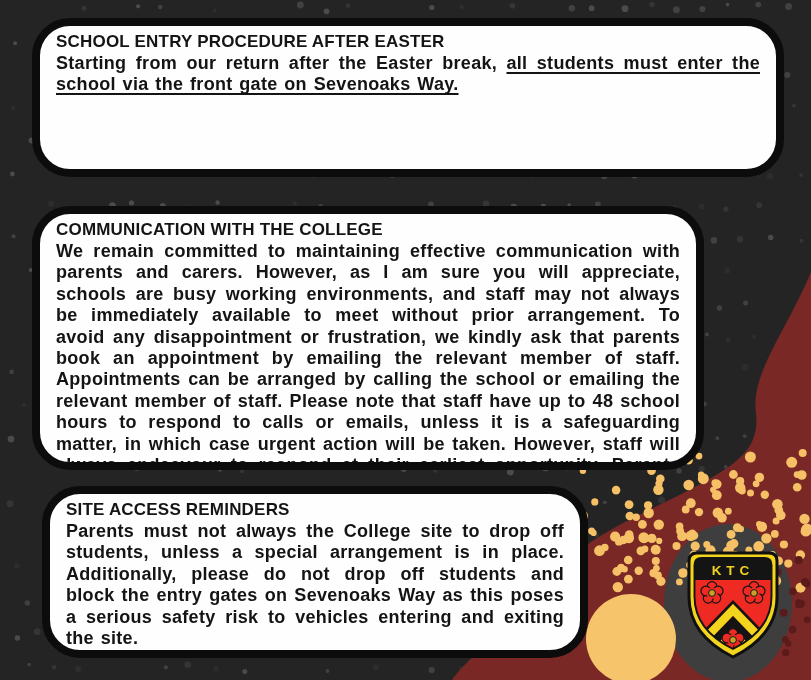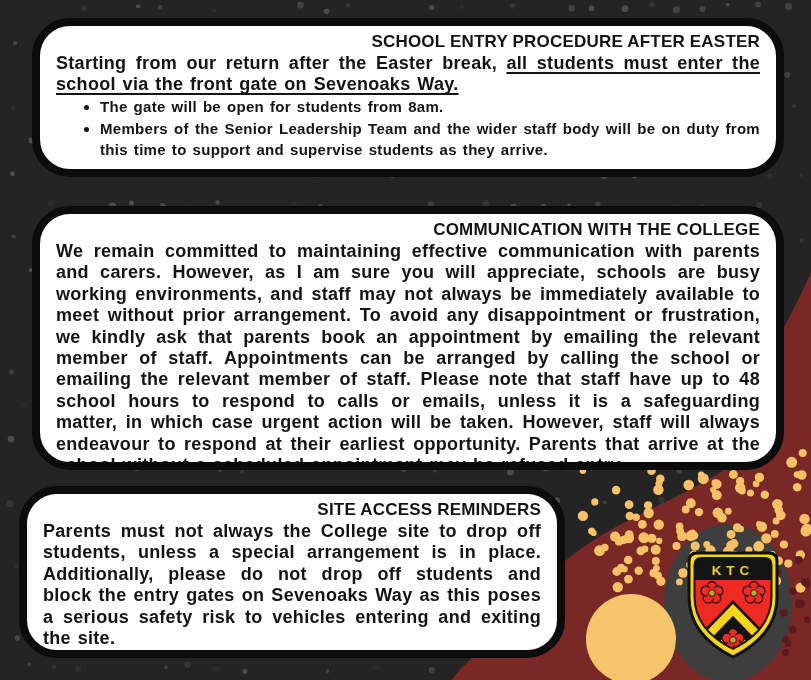--- a/index.html
+++ b/index.html
@@ -8,36 +8,36 @@
     background:#242424;
     font-family:"Liberation Sans","DejaVu Sans",sans-serif;
   }
   #bg{position:absolute;left:0;top:0;}
   .card{
     position:absolute;box-sizing:border-box;
     background:#fefefe;border:8px solid #0c0c0c;border-radius:38px;
     padding:4px 16px 8px 16px;color:#141414;overflow:hidden;
   }
   .card-title{
-    text-align:right;font-size:17px;font-weight:bold;
+    text-align:left;font-size:17px;font-weight:bold;
     letter-spacing:.2px;margin:2px 0 1px 0;white-space:nowrap;
   }
   .body-text{
     font-size:18px;font-weight:bold;line-height:21.4px;
     letter-spacing:.3px;word-spacing:1.5px;text-align:justify;margin:0;
   }
   .u{text-decoration:underline;text-decoration-thickness:2px;text-underline-offset:3px;}
   ul.bullets{margin:0;padding-left:44px;}
   ul.bullets li{
     font-size:15px;font-weight:bold;line-height:21.8px;
     letter-spacing:.3px;word-spacing:1.5px;text-align:justify;
   }
   #card-entry{left:32px;top:18px;width:752px;height:159px;}
-  #card-comms{left:32px;top:206px;width:752px;height:264px;}
-  #card-site{left:19px;top:486px;width:546px;height:172px;}
+  #card-comms{left:32px;top:206px;width:672px;height:264px;}
+  #card-site{left:42px;top:486px;width:546px;height:172px;}
 </style>
 </head>
 <body>
 
 <svg id="bg" width="811" height="680" viewBox="0 0 811 680">
   <rect x="0" y="0" width="811" height="680" fill="#242424"></rect>
   <g id="grid-dots">
       <circle cx="83.8" cy="8.2" r="2.5" fill="#353535"></circle>
       <circle cx="138.1" cy="6.3" r="2.1" fill="#4b4b4b"></circle>
       <circle cx="160.3" cy="7.1" r="2.3" fill="#414141"></circle>
@@ -696,24 +696,20 @@
     <g transform="translate(689,553)">
       <path d="M0,8 Q0,0 8,0 L80,0 Q88,0 88,8 L88,44 Q88,82 44,104 Q0,82 0,44 Z" transform="translate(5.5,5) scale(0.875)" fill="none" stroke="#141414" stroke-width="2.2"></path>
       <text x="44" y="21.5" text-anchor="middle" font-size="13.5" font-weight="bold" letter-spacing="5" fill="#f1d11f" font-family="Liberation Sans, DejaVu Sans, sans-serif">KTC</text>
     </g>
   </g>
 </svg>
 
 <div class="card" id="card-entry">
   <div class="card-title">SCHOOL ENTRY PROCEDURE AFTER EASTER</div>
   <p class="body-text"><span>Starting from our return after the Easter break, </span><span class="u">all students must enter the school via the front gate on Sevenoaks Way.</span></p>
-  <ul class="bullets">
-    <li>The gate will be open for students from 8am.</li>
-    <li>Members of the Senior Leadership Team and the wider staff body will be on duty from this time to support and supervise students as they arrive.</li>
-  </ul>
 </div>
 
 <div class="card" id="card-comms">
   <div class="card-title">COMMUNICATION WITH THE COLLEGE</div>
   <p class="body-text">We remain committed to maintaining effective communication with parents and carers. However, as I am sure you will appreciate, schools are busy working environments, and staff may not always be immediately available to meet without prior arrangement. To avoid any disappointment or frustration, we kindly ask that parents book an appointment by emailing the relevant member of staff. Appointments can be arranged by calling the school or emailing the relevant member of staff. Please note that staff have up to 48 school hours to respond to calls or emails, unless it is a safeguarding matter, in which case urgent action will be taken. However, staff will always endeavour to respond at their earliest opportunity. Parents that arrive at the school without a scheduled appointment may be refused entry.</p>
 </div>
 
 <div class="card" id="card-site">
   <div class="card-title">SITE ACCESS REMINDERS</div>
   <p class="body-text">Parents must not always the College site to drop off students, unless a special arrangement is in place. Additionally, please do not drop off students and block the entry gates on Sevenoaks Way as this poses a serious safety risk to vehicles entering and exiting the site.</p>

